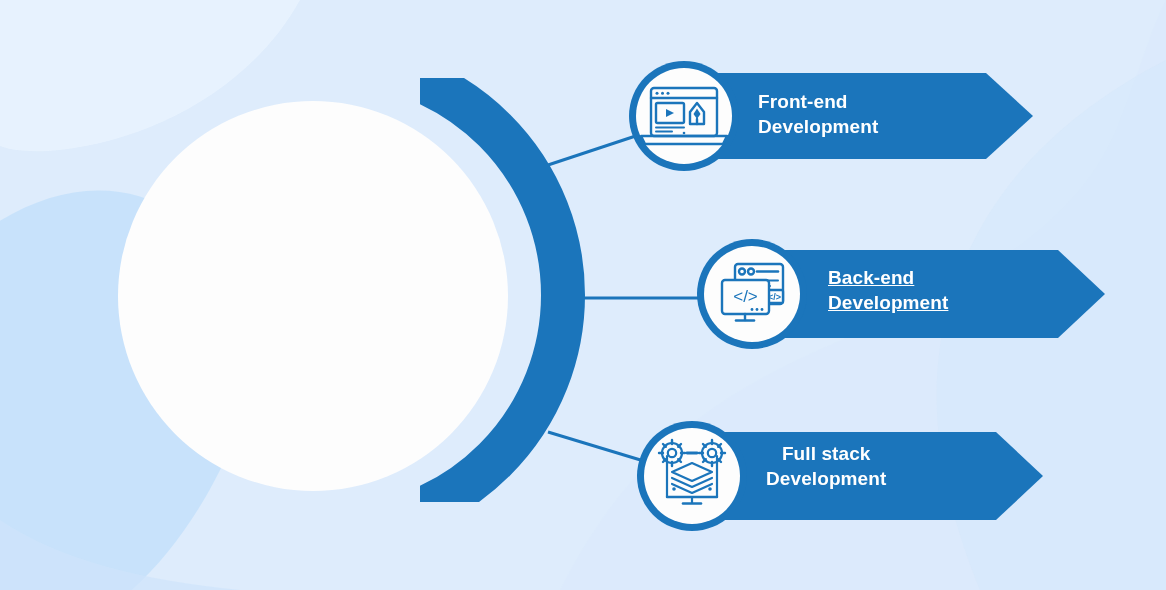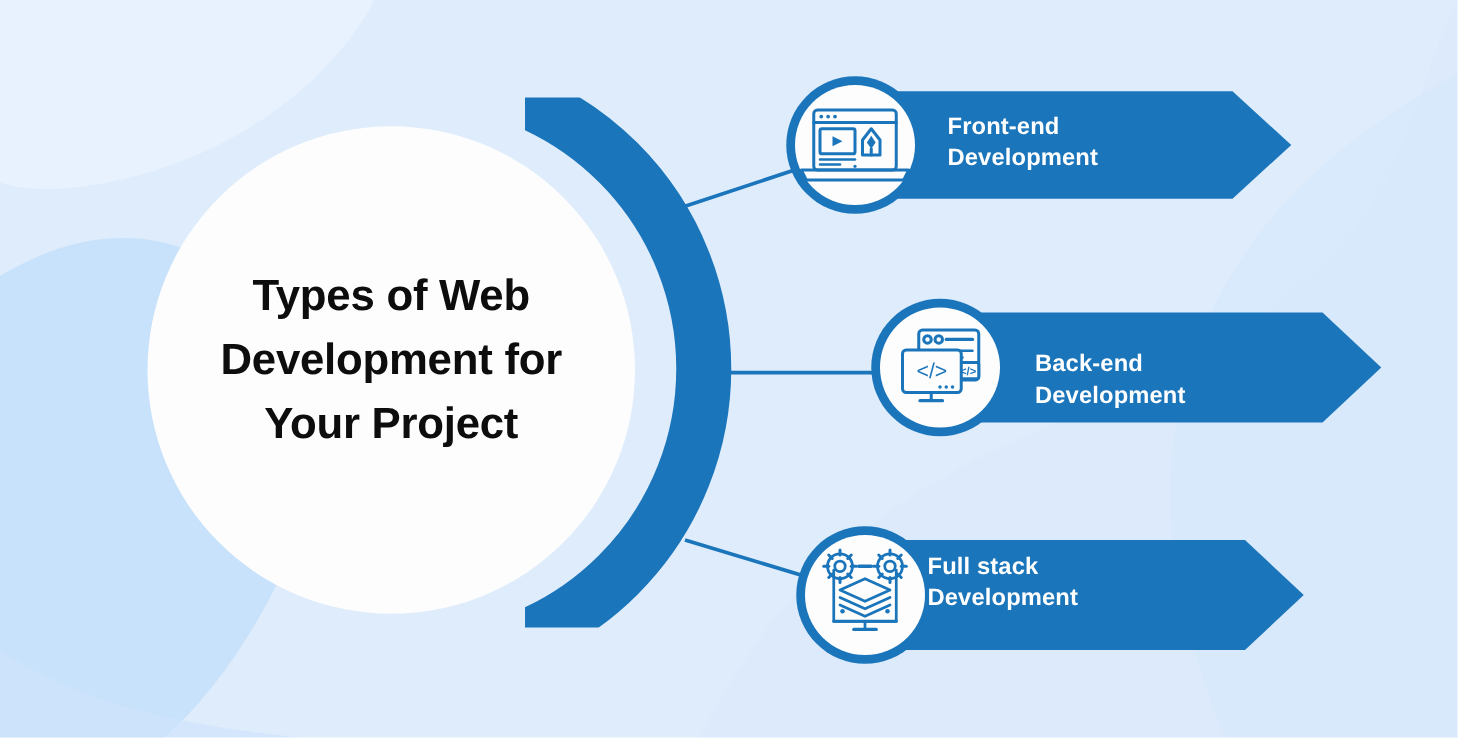--- a/index.html
+++ b/index.html
@@ -40,22 +40,22 @@
   .branch-label {
     position: absolute;
     color: #ffffff;
     font-size: 19px;
     font-weight: bold;
     line-height: 1.32;
     white-space: pre-line;
     letter-spacing: 0.1px;
   }
   #label-0 { left: 758px; top: 89px; }
-  #label-1 { left: 828px; top: 279px; }
-  #label-2 { left: 742px; top: 441px; }
+  #label-1 { left: 828px; top: 265px; text-decoration: underline; }
+  #label-2 { left: 766px; top: 441px; text-align: center; }
 </style>
 </head>
 <body>
 
 <div id="infographic">
 
   <svg id="bg-layer" viewBox="0 0 1166 590">
     <rect x="0" y="0" width="1166" height="590" fill="#deecfc"></rect>
 
     <path d="M -40 600 L -40 250 C 30 190 110 170 180 215 C 260 266 266 360 238 430 C 212 496 170 560 120 600 Z" fill="#c6e2fb" opacity="0.95"></path>
@@ -190,23 +190,20 @@
         <path d="M 692 463 L 712 472 L 692 481 L 672 472 Z" fill="#fdfdfd"></path>
         <path d="M 672 478 L 692 487 L 712 478"></path>
         <path d="M 672 484 L 692 493 L 712 484"></path>
 
         <circle cx="674" cy="489" r="1.8" fill="#1b75bb" stroke="none"></circle>
         <circle cx="710" cy="489" r="1.8" fill="#1b75bb" stroke="none"></circle>
       </g>
     </g>
   </svg>
 
-  <div class="hub-title">Types of Web
-Development
-for Your Project</div>
 
   <div class="branch-label" id="label-0">Front-end
 Development</div>
   <div class="branch-label" id="label-1">Back-end
 Development</div>
   <div class="branch-label" id="label-2">Full stack
 Development</div>
 
 </div>
 

